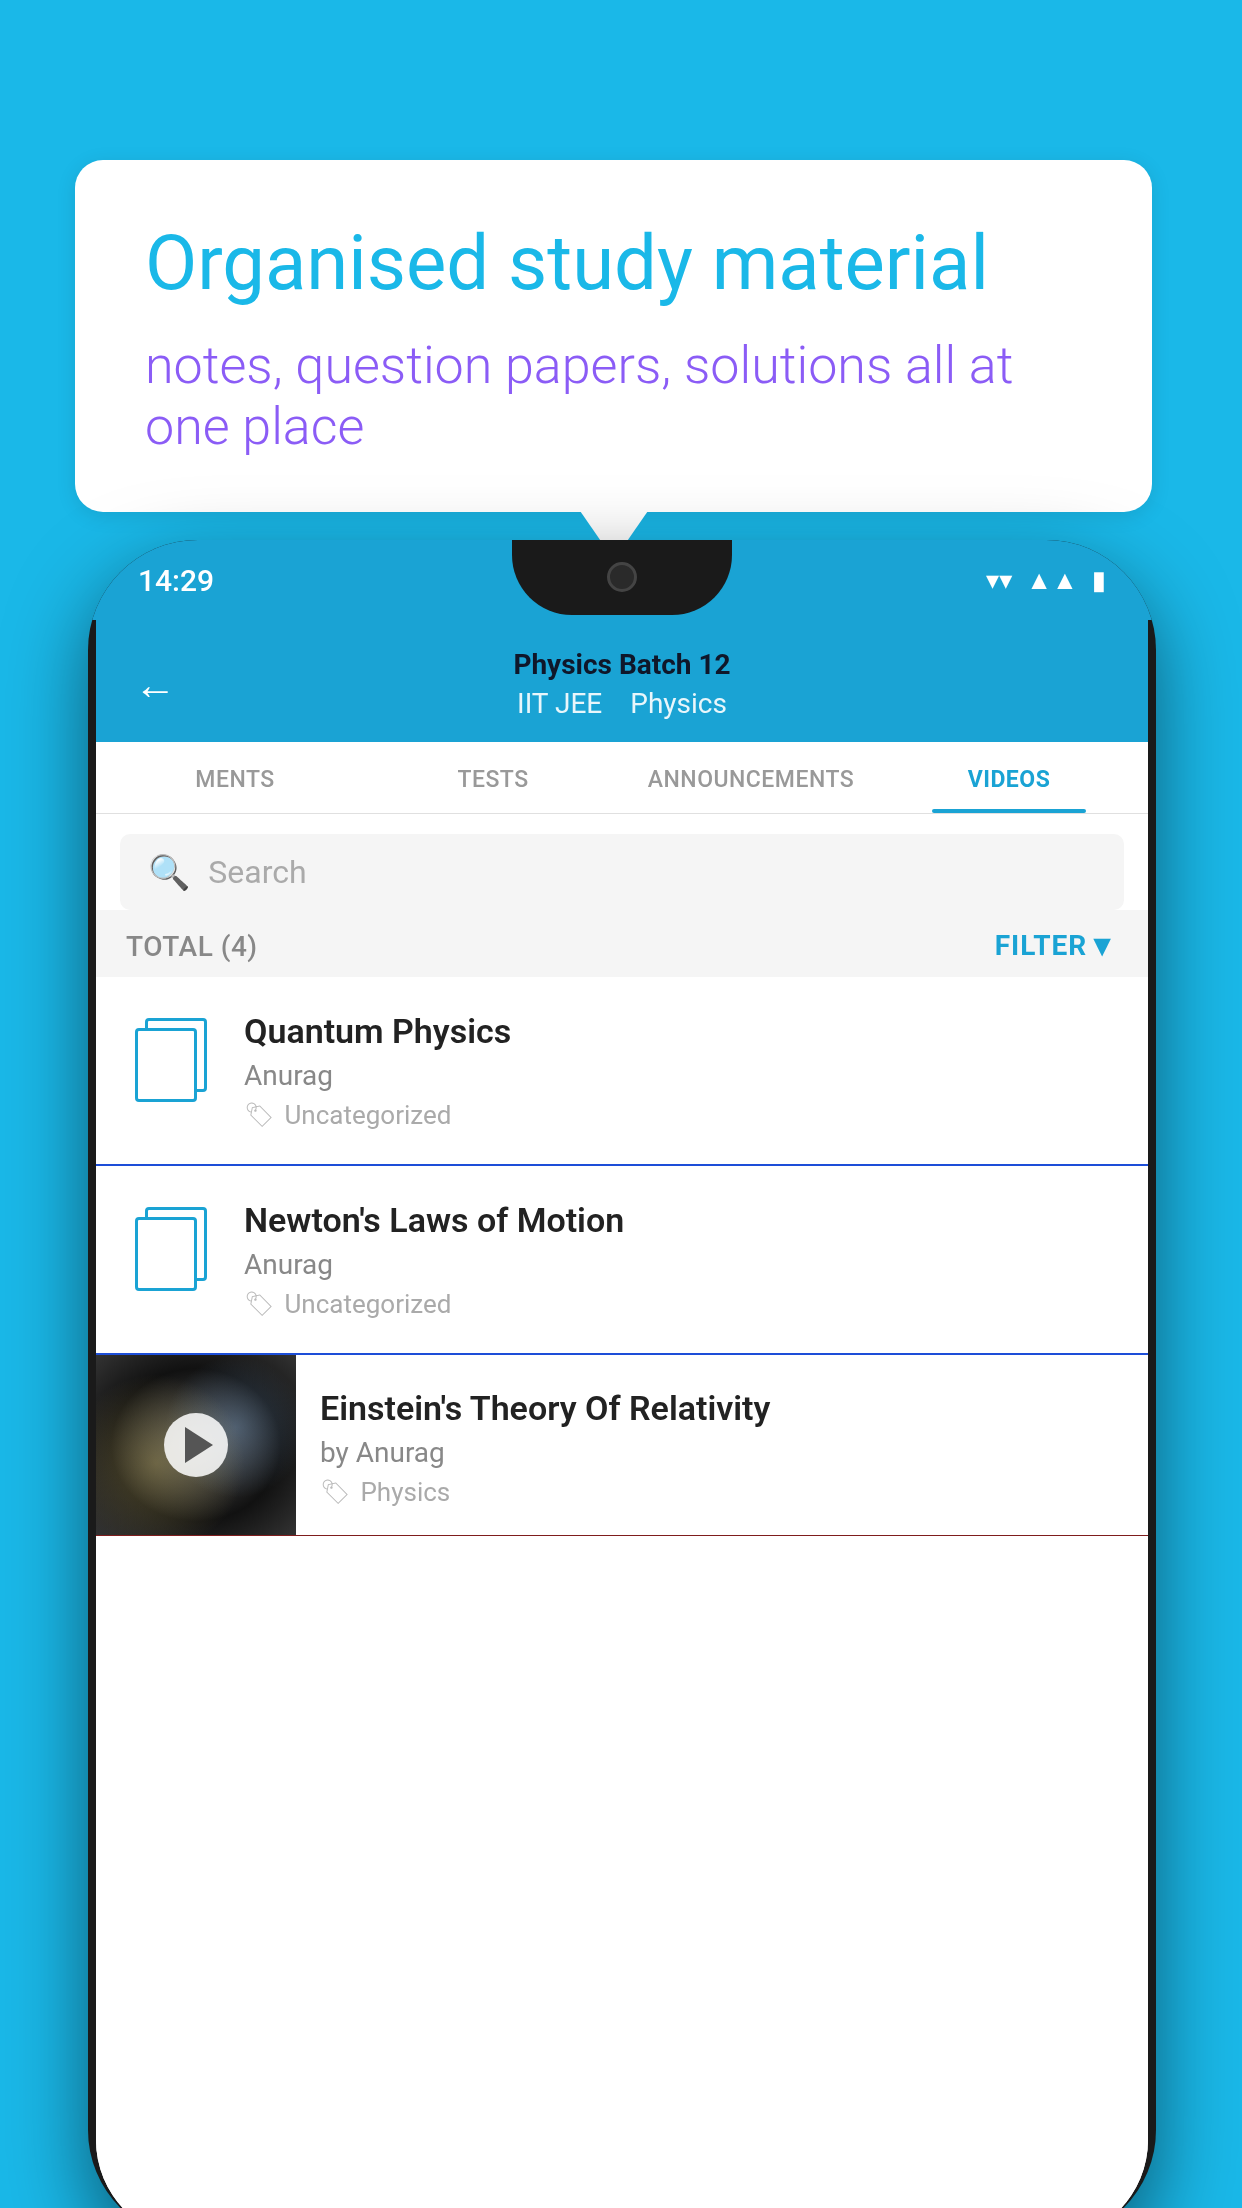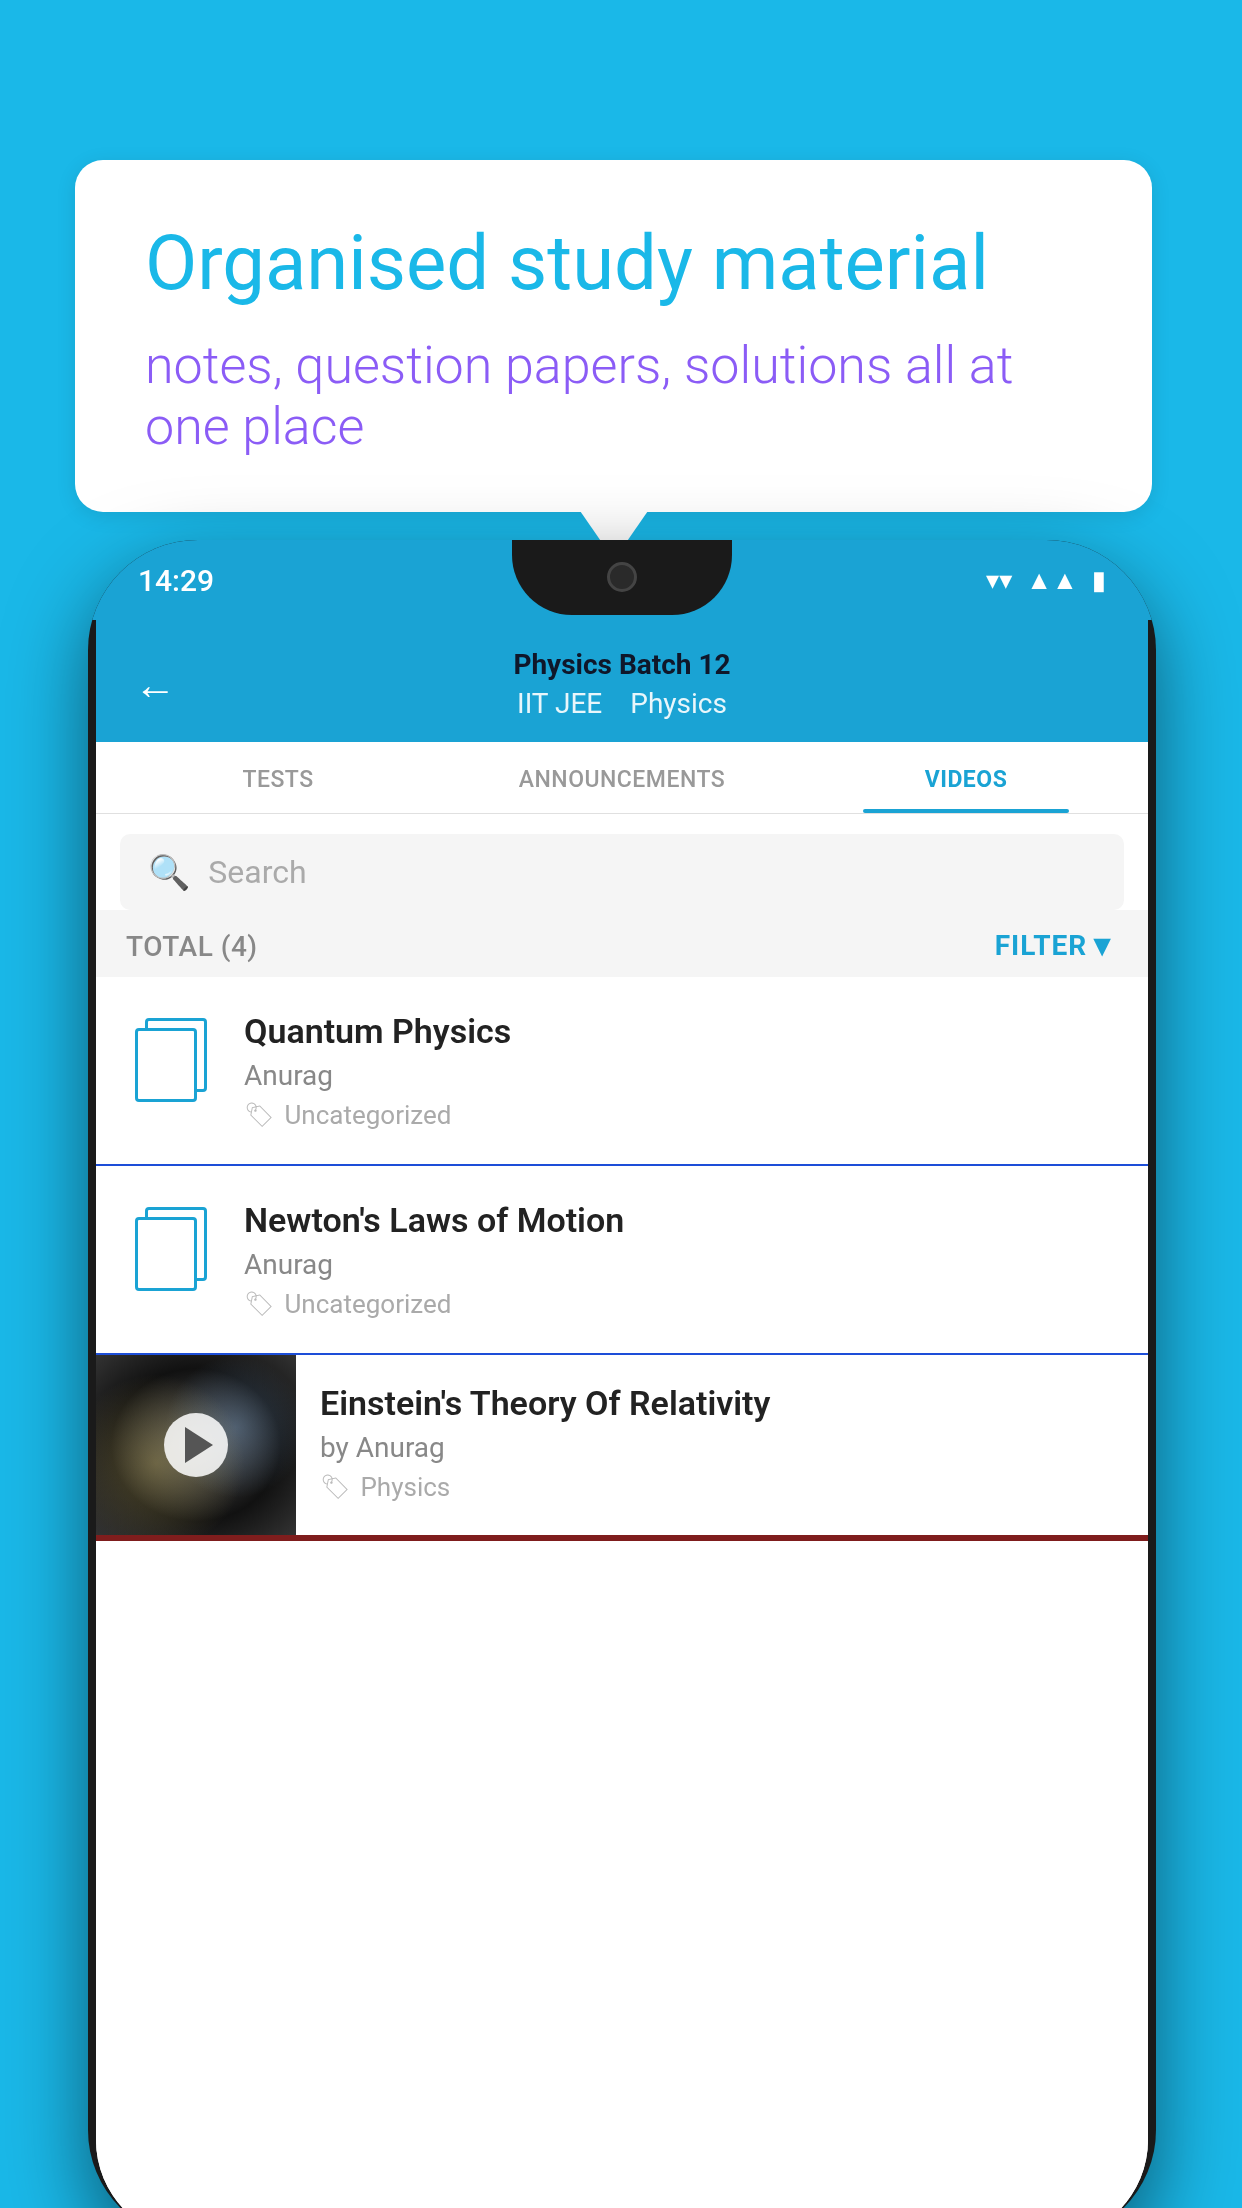--- a/index.html
+++ b/index.html
@@ -346,22 +346,22 @@
     }
 
     .tag-icon {
       font-size: 24px;
       color: #bbb;
     }
 
     
     .list-item-video {
       display: flex;
-      align-items: flex-start;
-      border-bottom: 6px solid #7f1d1d;
+      align-items: flex-end;
+      border-bottom: 1px solid #7f1d1d;
       gap: 0;
     }
 
     .video-thumb {
       width: 200px;
       height: 180px;
       flex-shrink: 0;
       background: radial-gradient(ellipse at center, #555 0%, #111 60%, #333 100%);
       position: relative;
       display: flex;
@@ -455,20 +455,23 @@
         <h2>Physics Batch 12</h2>
         <div class="top-bar-subtitle">
           <span>IIT JEE</span>
           <span>Physics</span>
         </div>
       </div>
     </div>
 
     <div class="tabs">
       <div class="tab">
+        <span>MENTS</span>
+      </div>
+      <div class="tab">
         <span>TESTS</span>
       </div>
       <div class="tab">
         <span>ANNOUNCEMENTS</span>
       </div>
       <div class="tab active">
         <span>VIDEOS</span>
       </div>
     </div>
 

